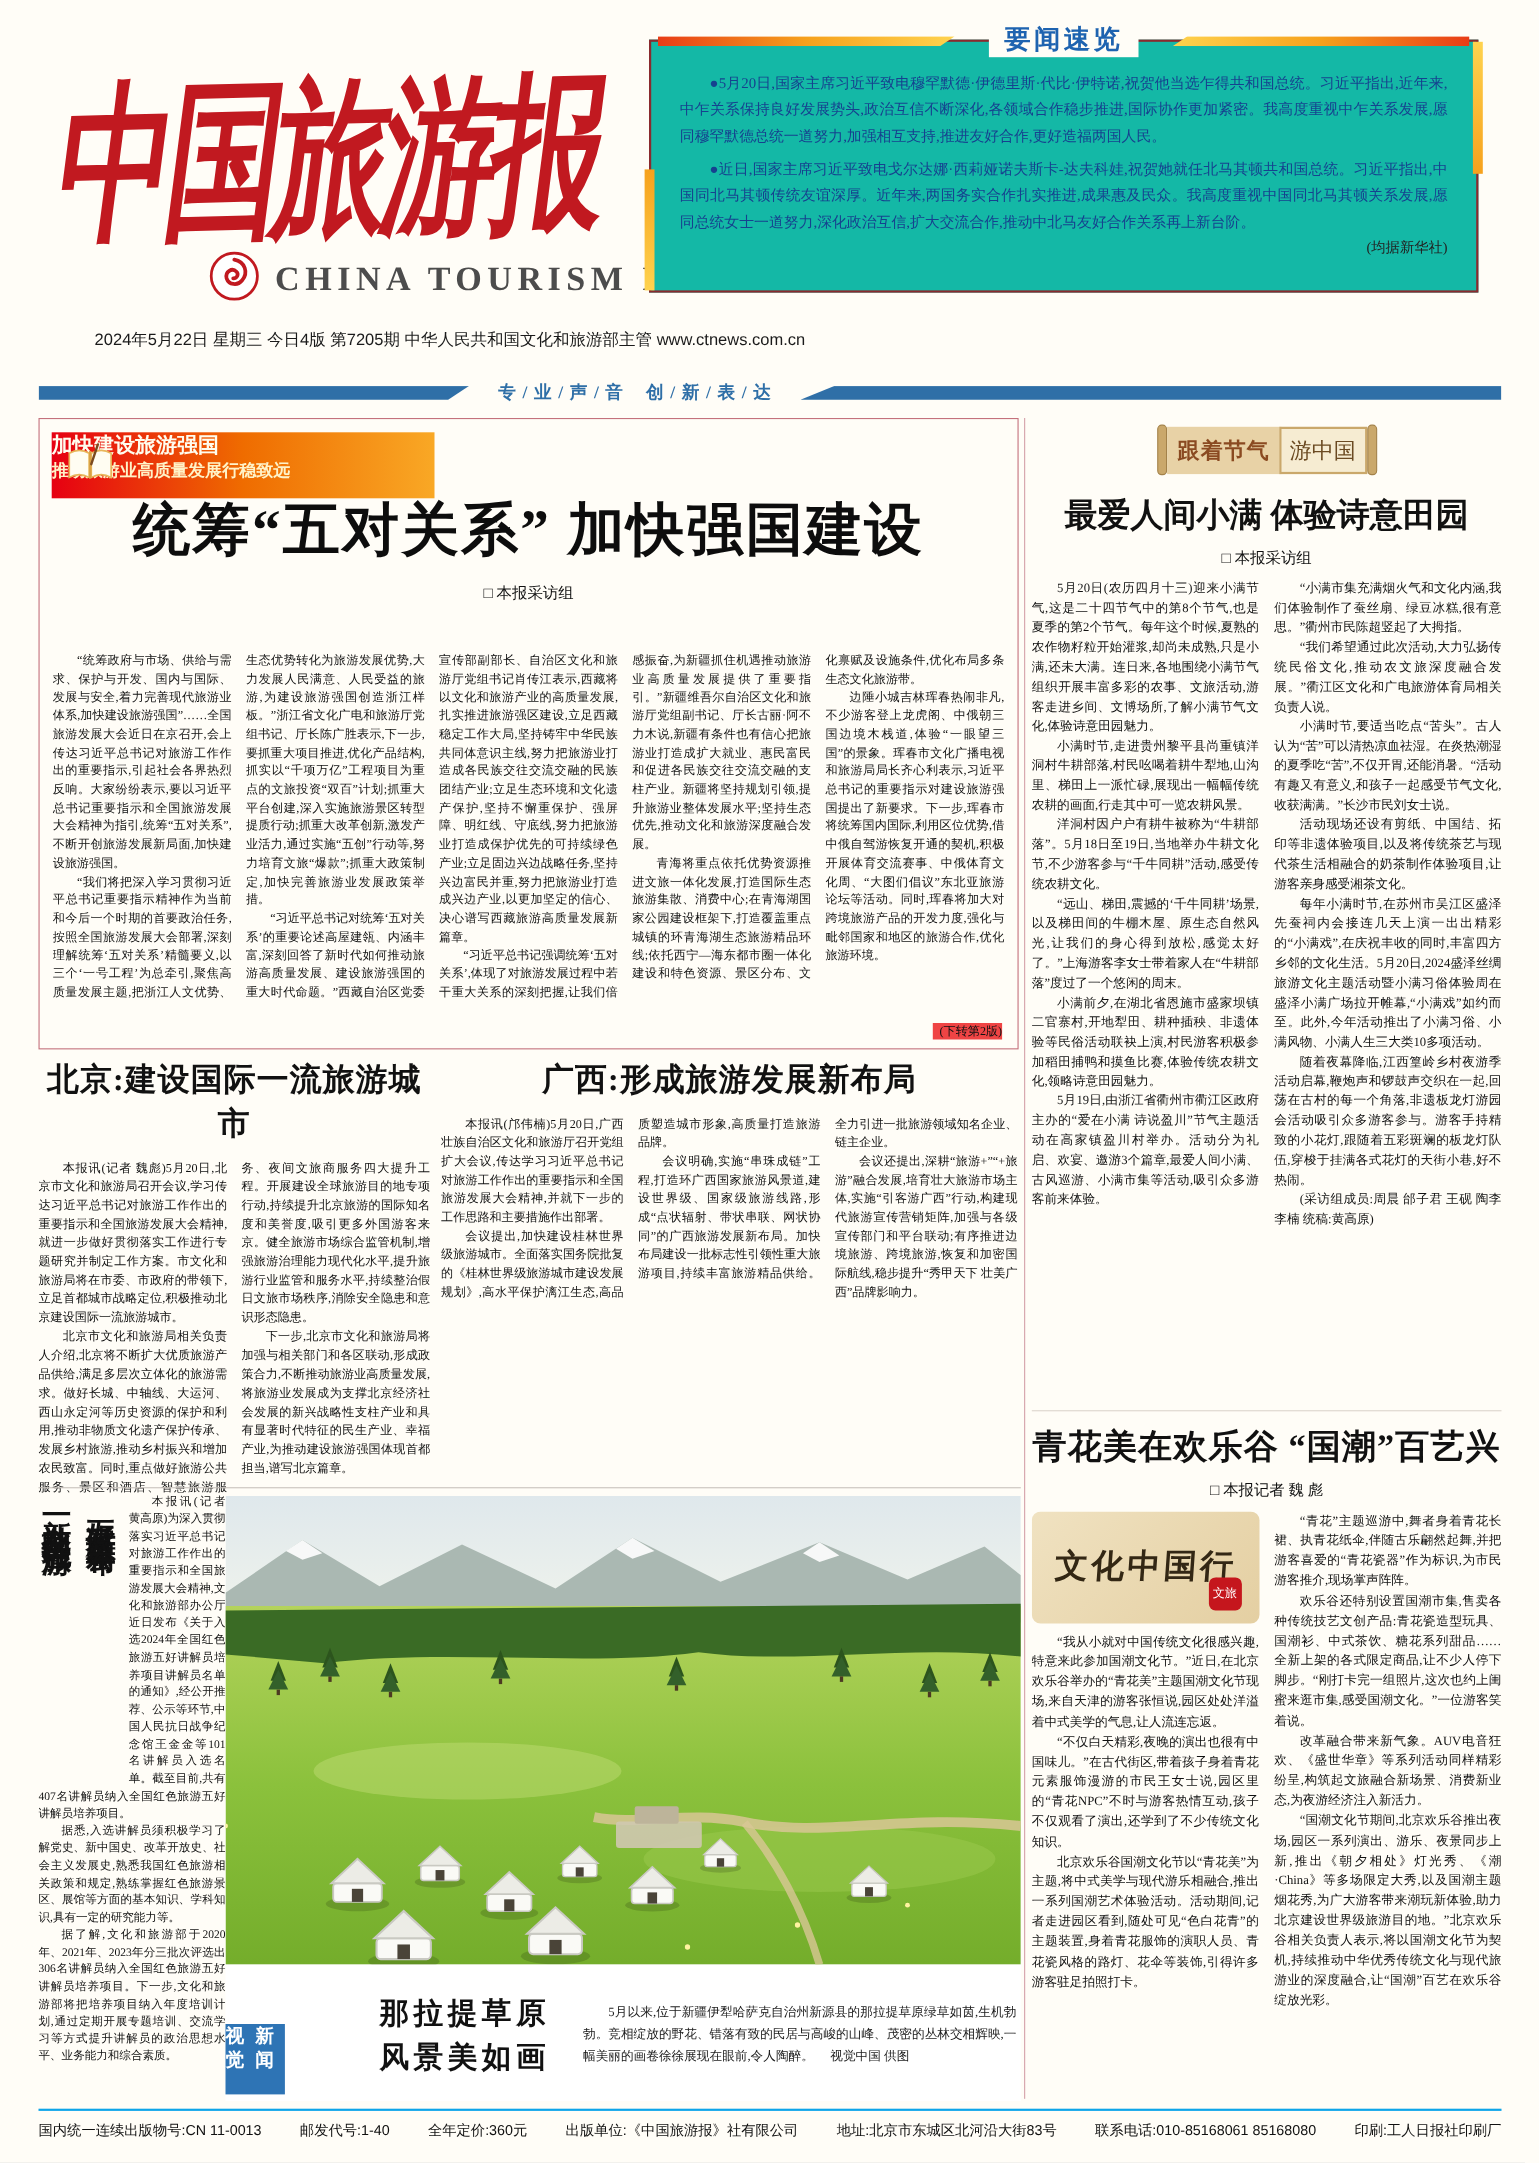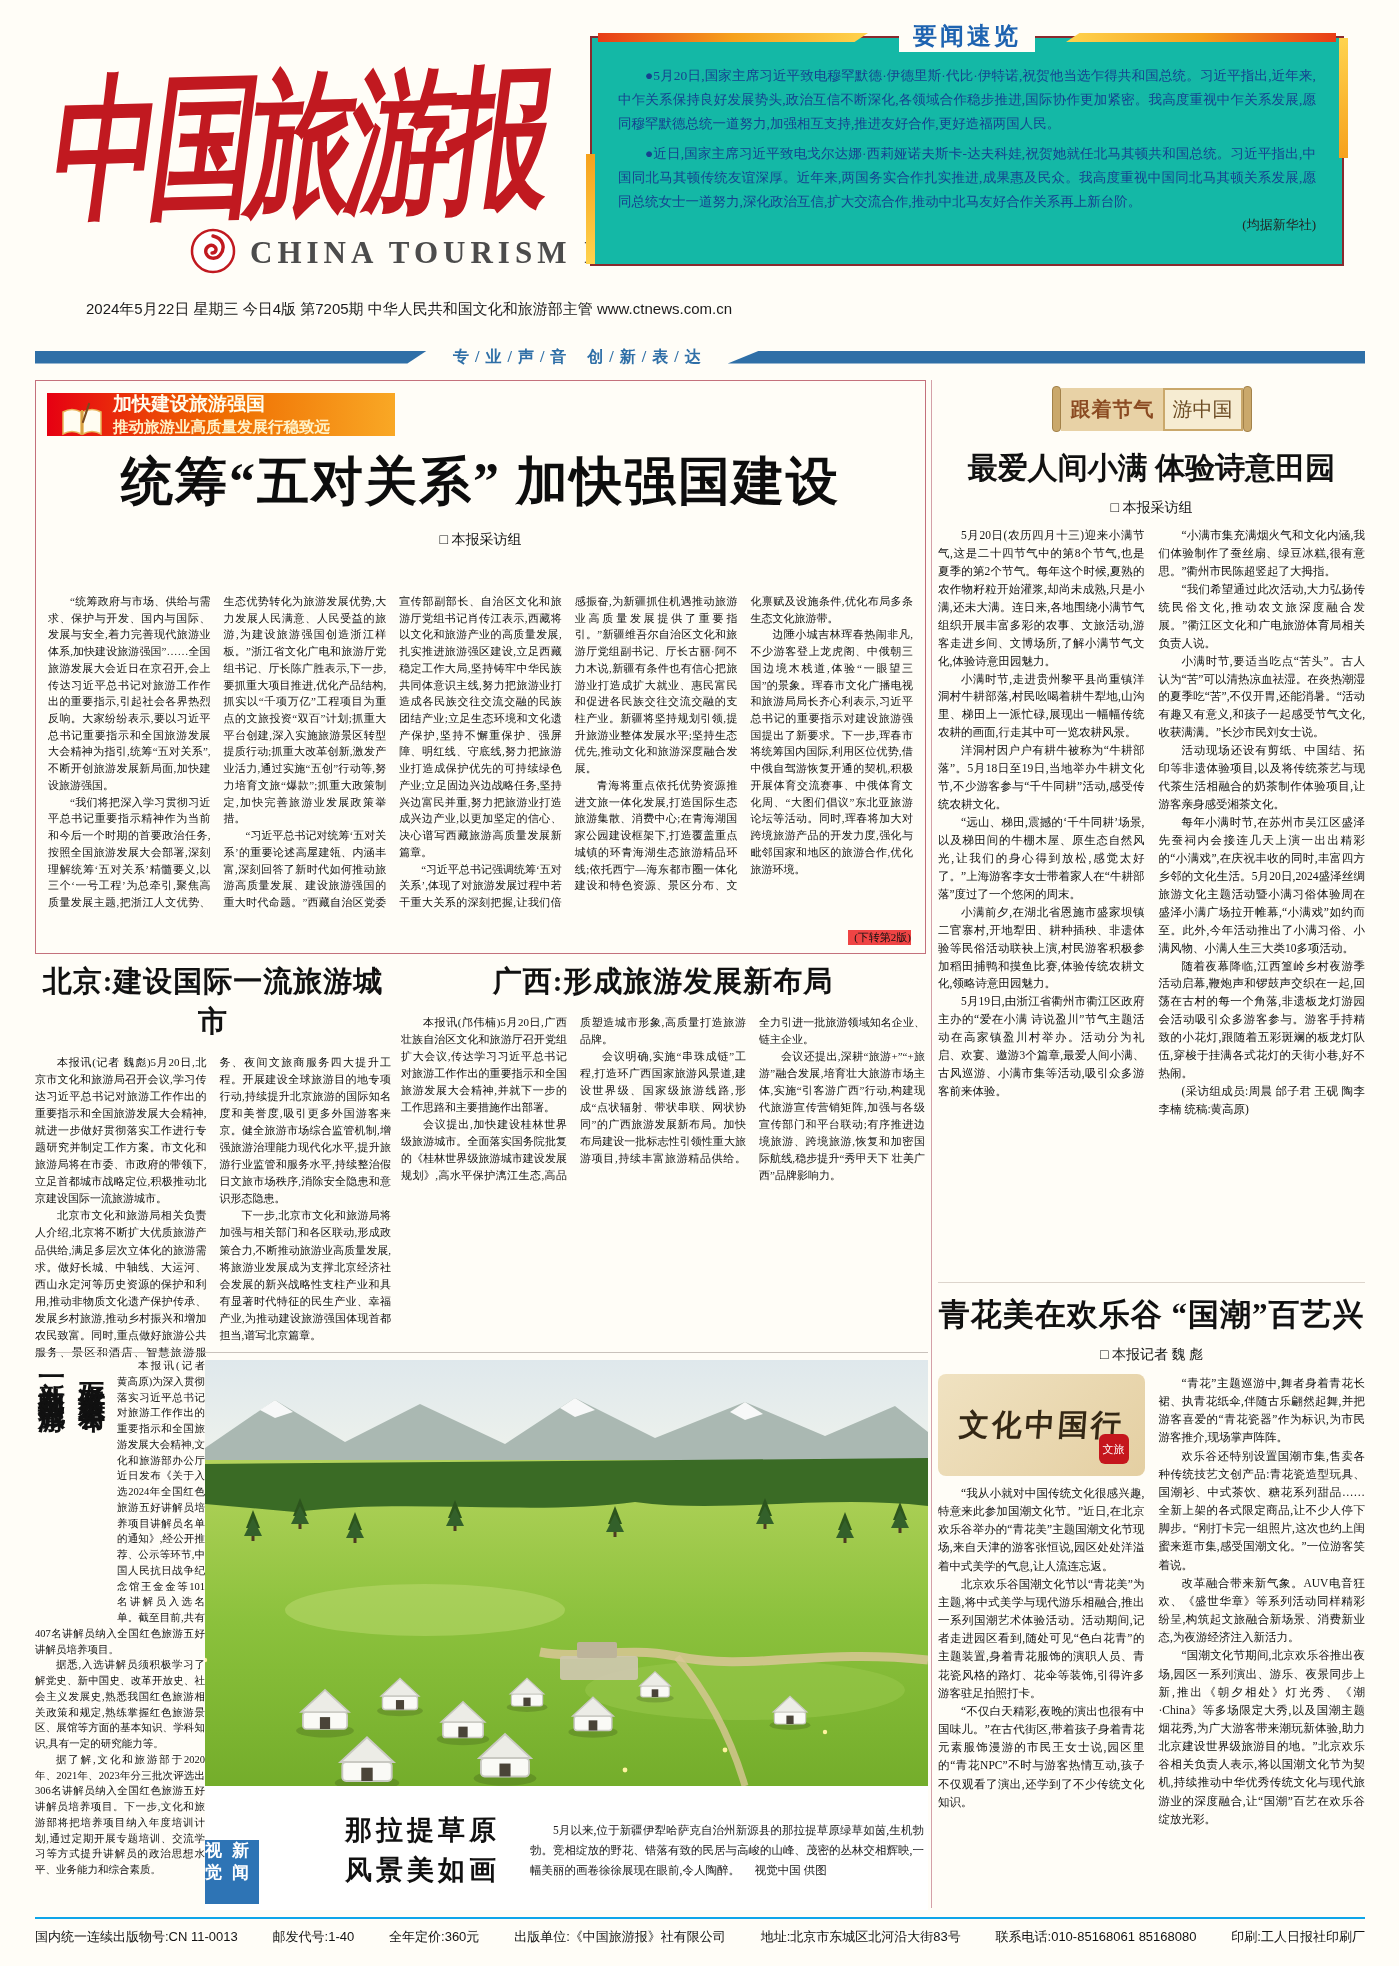--- a/index.html
+++ b/index.html
@@ -40,23 +40,23 @@
   .news-credit{ text-align:right; font-size:13px; color:#222; margin-top:2px;}
   
   .slogan{ position:absolute; top:349px; left:35px; width:1330px; height:16px; display:flex; align-items:center;}
   .slogan .bar-l{ width:392px; height:13px; background:#2f6fa7; clip-path:polygon(0 0,100% 0,95% 100%,0 100%);}
   .slogan .bar-r{ flex:1; height:13px; background:#2f6fa7; clip-path:polygon(5% 0,100% 0,100% 100%,0 100%);}
   .slogan .txt{ color:#2f6fa7; font-weight:bold; font-size:16px; margin:0 16px; white-space:nowrap; letter-spacing:1px;}
   .slogan .txt span{ margin:0 10px; }
   
   .leadbox{ position:absolute; left:35px; top:380px; width:891px; height:574px;
     border:1px solid #c4717c; background:#fffdf7;}
-  .kicker{ position:absolute; left:11px; top:12px; width:348px; height:43px;
+  .kicker{ position:absolute; left:11px; top:12px; width:348px; height:60px;
     background:linear-gradient(90deg,#e60012,#ef6c00,#f9a825);
-    display:flex; align-items:center; padding-left:66px; }
+    display:flex; align-items:flex-start; }
   .kicker .book{ position:absolute; left:12px; top:9px; }
   .kicker .l1{ font-size:19px; font-weight:bold; color:#fffdef; line-height:1.35;}
   .kicker .l2{ font-size:15.5px; font-weight:bold; color:#fff3c8; line-height:1.35;}
   .lead-headline{ text-align:center; margin-top:66px; font-size:52px; font-weight:900;
     letter-spacing:2px; color:#0d0d0d;}
   .lead-byline{ text-align:center; font-size:14px; margin-top:14px; }
   .lead-body{ position:absolute; left:12px; right:12px; top:212px; bottom:10px;
     column-count:5; column-gap:13px; font-size:11px; line-height:1.52; text-align:justify; overflow:hidden;}
   .lead-body p{ text-indent:2em; }
   .lead-cont{ position:absolute; right:14px; bottom:8px; font-size:11px; background:#ef4444; padding-left:6px;}
@@ -219,22 +219,22 @@
 
   <div class="article" style="left:938px; top:1294px; width:427px; height:616px;">
     <div class="qh-headline">青花美在欢乐谷 “国潮”百艺兴</div>
     <div class="byline">□ 本报记者 魏 彪</div>
     <div class="qh-body">
       <div class="whbox">
         <span class="t">文化中国行</span>
         <span class="seal">文旅</span>
       </div>
       <p>“我从小就对中国传统文化很感兴趣,特意来此参加国潮文化节。”近日,在北京欢乐谷举办的“青花美”主题国潮文化节现场,来自天津的游客张恒说,园区处处洋溢着中式美学的气息,让人流连忘返。</p>
+      <p>“不仅白天精彩,夜晚的演出也很有中国味儿。”在古代街区,带着孩子身着青花元素服饰漫游的市民王女士说,园区里的“青花NPC”不时与游客热情互动,孩子不仅观看了演出,还学到了不少传统文化知识。</p>
       <p>北京欢乐谷国潮文化节以“青花美”为主题,将中式美学与现代游乐相融合,推出一系列国潮艺术体验活动。活动期间,记者走进园区看到,随处可见“色白花青”的主题装置,身着青花服饰的演职人员、青花瓷风格的路灯、花伞等装饰,引得许多游客驻足拍照打卡。</p>
-      <p>“不仅白天精彩,夜晚的演出也很有中国味儿。”在古代街区,带着孩子身着青花元素服饰漫游的市民王女士说,园区里的“青花NPC”不时与游客热情互动,孩子不仅观看了演出,还学到了不少传统文化知识。</p>
       <p>“青花”主题巡游中,舞者身着青花长裙、执青花纸伞,伴随古乐翩然起舞,并把游客喜爱的“青花瓷器”作为标识,为市民游客推介,现场掌声阵阵。</p>
       <p>欢乐谷还特别设置国潮市集,售卖各种传统技艺文创产品:青花瓷造型玩具、国潮衫、中式茶饮、糖花系列甜品……全新上架的各式限定商品,让不少人停下脚步。“刚打卡完一组照片,这次也约上闺蜜来逛市集,感受国潮文化。”一位游客笑着说。</p>
       <p>改革融合带来新气象。AUV电音狂欢、《盛世华章》等系列活动同样精彩纷呈,构筑起文旅融合新场景、消费新业态,为夜游经济注入新活力。</p>
       <p>“国潮文化节期间,北京欢乐谷推出夜场,园区一系列演出、游乐、夜景同步上新,推出《朝夕相处》灯光秀、《潮·China》等多场限定大秀,以及国潮主题烟花秀,为广大游客带来潮玩新体验,助力北京建设世界级旅游目的地。”北京欢乐谷相关负责人表示,将以国潮文化节为契机,持续推动中华优秀传统文化与现代旅游业的深度融合,让“国潮”百艺在欢乐谷绽放光彩。</p>
     </div>
   </div>
 
   <div class="wuhao">
     <div class="wh-title">
       <span>新一批全国红色旅游</span>

